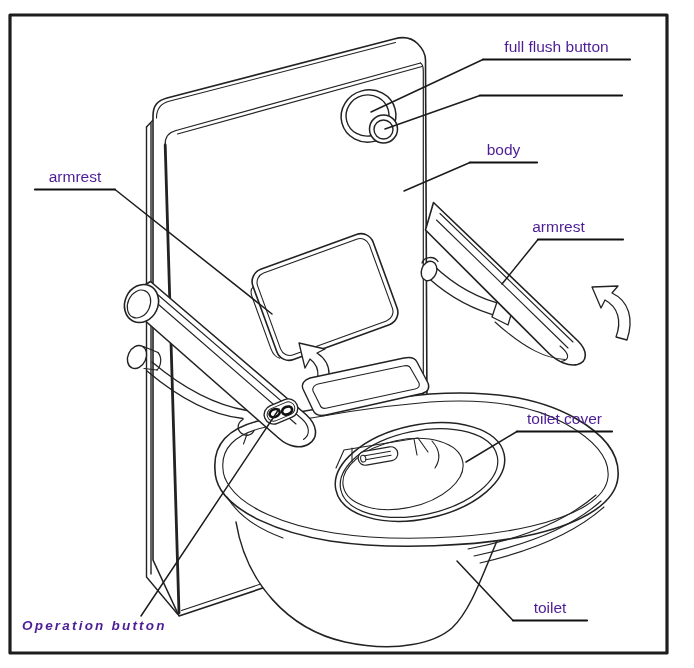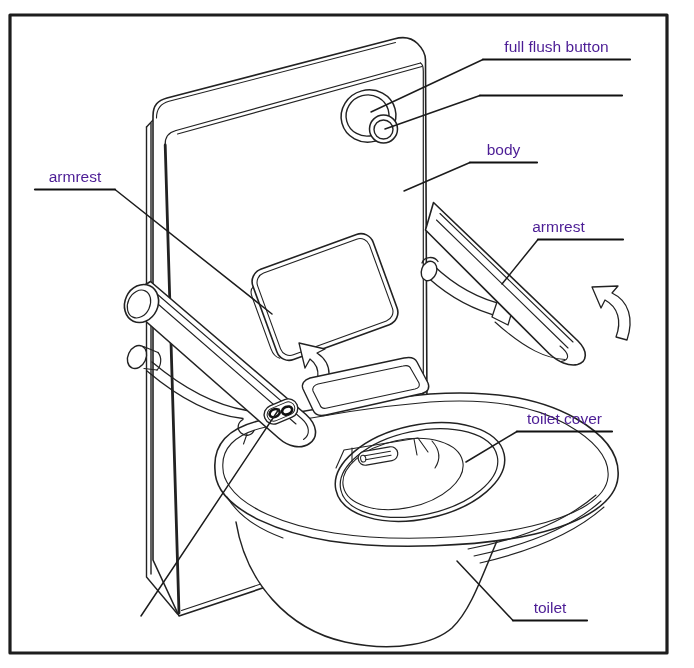--- a/index.html
+++ b/index.html
@@ -166,14 +166,15 @@
     <rect x="10" y="15" width="657" height="638" fill="none" stroke="#1d1d1d" stroke-width="3.2"></rect>
   </g>
 </svg>
 
 <div class="label" style="left:483px;top:37px;width:147px;">full flush button</div>
 <div class="label" style="left:470px;top:140px;width:67px;">body</div>
 <div class="label" style="left:35px;top:167px;width:80px;">armrest</div>
 <div class="label" style="left:516px;top:217px;width:85px;">armrest</div>
 <div class="label" style="left:517px;top:409px;width:95px;">toilet cover</div>
 <div class="label" style="left:513px;top:598px;width:74px;">toilet</div>
+<div class="label op" style="left:22px;top:616px;">Operation button</div>
 
 </div>
 
 </body></html>

